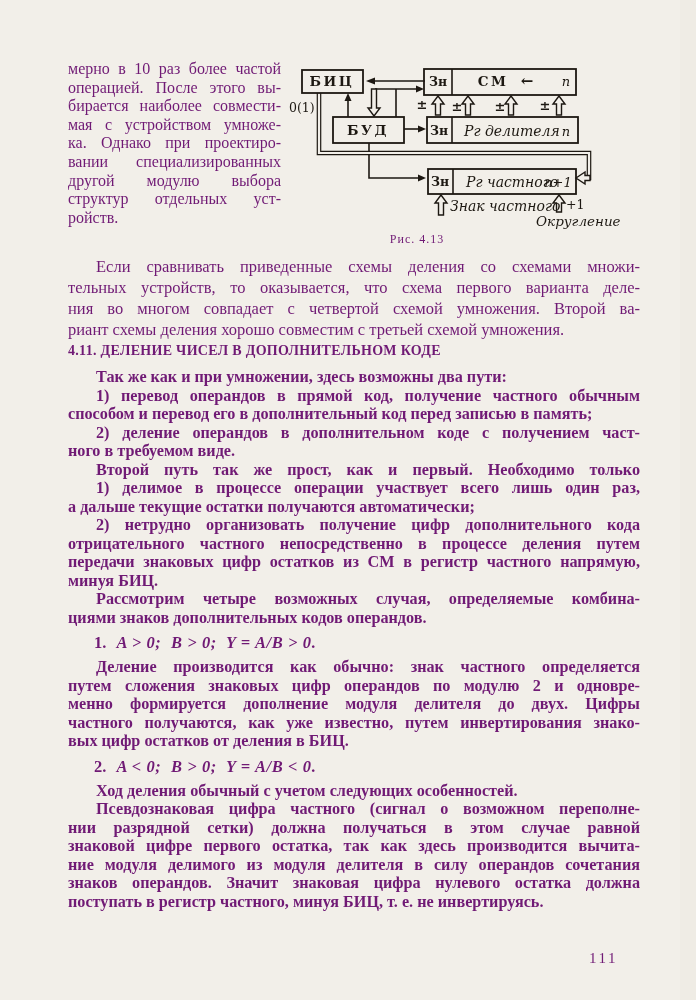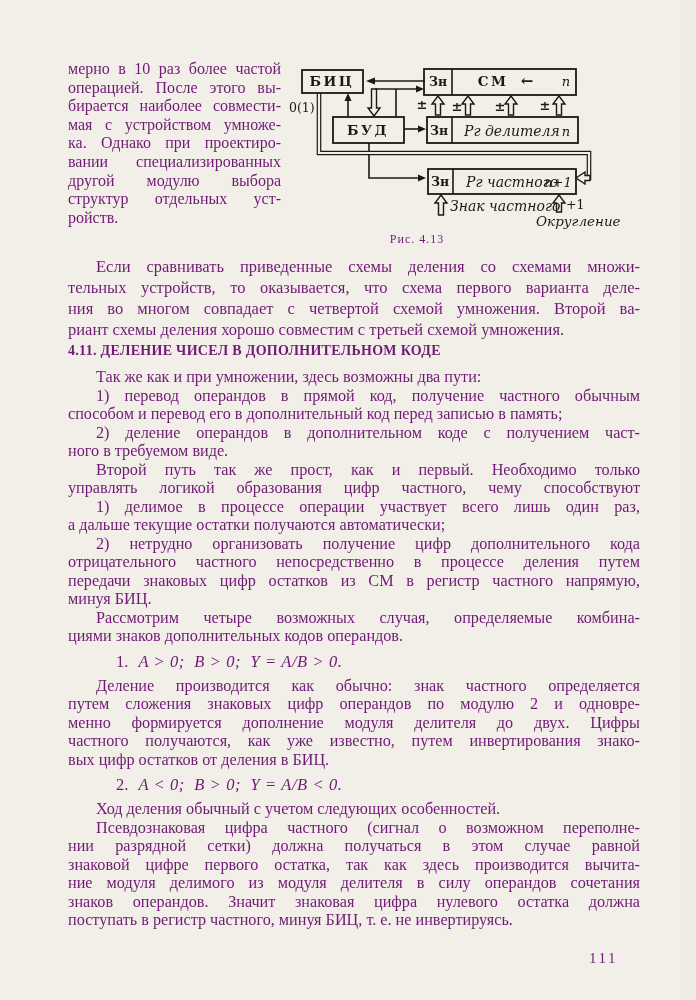--- a/index.html
+++ b/index.html
@@ -10,25 +10,25 @@
     color:#701a75;
     overflow:hidden;
   }
   .leftcol { position:absolute; left:68px; top:60px; width:213px;
              font-size:16px; line-height:18.6px; }
   .intro   { position:absolute; left:68px; top:256px; width:572px;
              font-size:16.5px; line-height:21px; }
   .heading { position:absolute; left:68px; top:343px; width:572px;
              font-size:14px; font-weight:bold; letter-spacing:0.3px; }
   .bodytext{ position:absolute; left:68px; top:368px; width:572px;
-             font-size:16.2px; line-height:18.5px; }
+             font-size:16.2px; line-height:18.5px;font-weight:bold; }
   .tl { white-space:normal; }
   .tl.j { text-align:justify; text-align-last:justify; }
   .tl.ind { text-indent:28px; }
-  .formula { margin:5px 0 5px 48px; font-size:16.5px; line-height:21px; }
+  .formula { margin:5px 0 5px 26px; font-size:16.5px; line-height:21px; }
   .fexpr { font-style:italic; white-space:pre; margin-left:10px; letter-spacing:0.6px; }
   .figure { position:absolute; left:286px; top:56px; width:360px; height:196px; }
   .figcaption { position:absolute; left:66px; top:176px; width:130px;
                 text-align:center; font-size:12px; font-weight:normal; letter-spacing:1px; }
   .pagenum { position:absolute; left:589px; top:950px; font-size:15px; letter-spacing:2.5px; }
 
   
   svg { display:block; }
   .box { fill:none; stroke:#1d1812; stroke-width:1.8px; }
   .ln  { fill:none; stroke:#1d1812; stroke-width:1.6px; }
@@ -140,21 +140,20 @@
     <div>
         <div class="tl j ind">1) перевод операндов в прямой код, получение частного обычным</div>
         <div class="tl">способом и перевод его в дополнительный код перед записью в память;</div>
       </div>
     <div>
         <div class="tl j ind">2) деление операндов в дополнительном  коде с получением част-</div>
         <div class="tl">ного в требуемом виде.</div>
       </div>
     <div>
         <div class="tl j ind">Второй путь так же прост, как и первый. Необходимо только</div>
-        <div class="tl j">управлять логикой образования цифр частного, чему способствуют</div>
       </div>
     <div>
         <div class="tl j ind">1) делимое в процессе операции участвует всего лишь один раз,</div>
         <div class="tl">а дальше текущие остатки получаются автоматически;</div>
       </div>
     <div>
         <div class="tl j ind">2) нетрудно организовать получение цифр дополнительного кода</div>
         <div class="tl j">отрицательного частного непосредственно в процессе деления путем</div>
         <div class="tl j">передачи знаковых цифр остатков из СМ в регистр частного напрямую,</div>
         <div class="tl">минуя БИЦ.</div>

